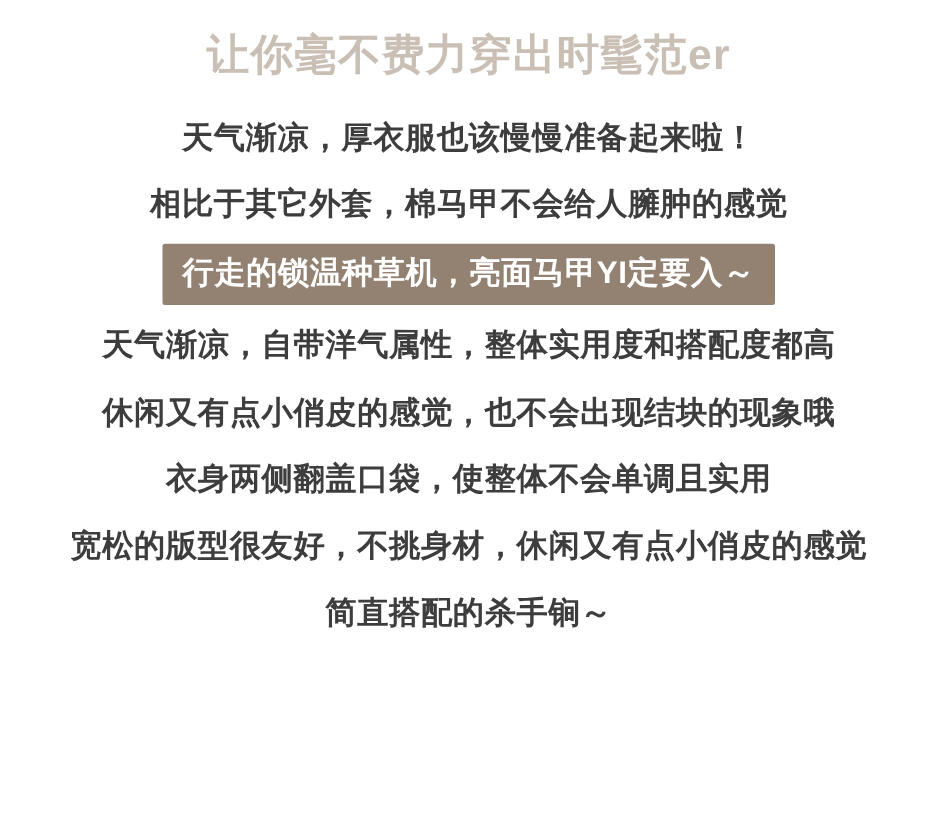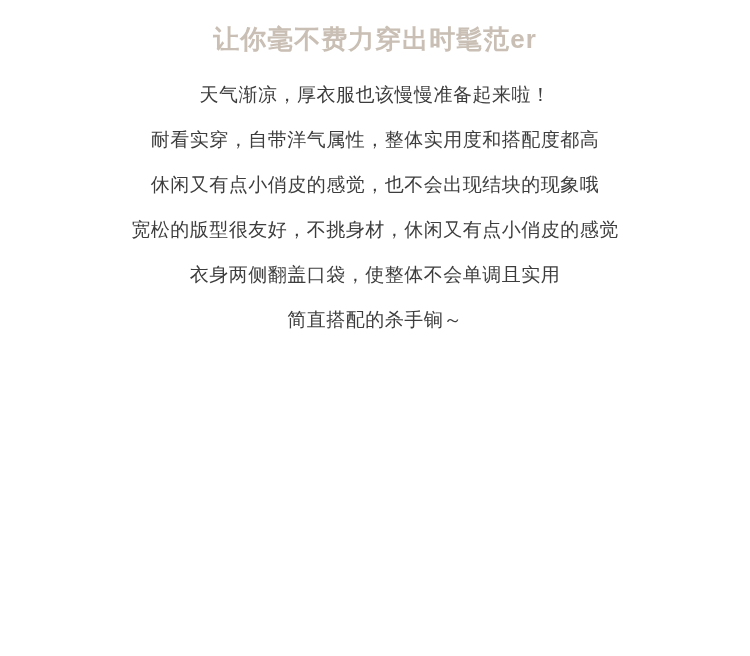--- a/index.html
+++ b/index.html
@@ -17,63 +17,66 @@
     width: 750px;
     height: 656px;
     box-sizing: border-box;
     display: flex;
     flex-direction: column;
     align-items: center;
     padding-top: 22px;
     background: #ffffff;
   }
   .headline {
-    font-size: 26px;
+    font-size: 34px;
     font-weight: bold;
     color: #c9bfb4;
     letter-spacing: 1px;
     line-height: 1.35;
     text-align: center;
     margin: 0 0 16px 0;
     white-space: nowrap;
   }
   .lines {
     width: 100%;
     display: flex;
     flex-direction: column;
     align-items: center;
   }
   .line {
-    font-size: 19px;
+    font-size: 25px;
     color: #3d3d3d;
     line-height: 1.42;
     text-align: center;
     letter-spacing: 0.5px;
     margin: 0;
     padding: 9px 0;
     white-space: nowrap;
+    font-weight: bold;
   }
   .line.highlight {
     background: #938172;
     color: #ffffff;
     padding: 6px 16px 8px 16px;
     border-radius: 2px;
     margin: 4px 0 6px 0;
     display: inline-block;
   }
 </style>
 </head>
 <body>
 
 <div class="page">
 
   <h1 class="headline">让你毫不费力穿出时髦范er</h1>
 
   <div class="lines">
     <p class="line">天气渐凉，厚衣服也该慢慢准备起来啦！</p>
-    <p class="line">耐看实穿，自带洋气属性，整体实用度和搭配度都高</p>
+    <p class="line">相比于其它外套，棉马甲不会给人臃肿的感觉</p>
+    <p class="line highlight">行走的锁温种草机，亮面马甲YI定要入～</p>
+    <p class="line">天气渐凉，自带洋气属性，整体实用度和搭配度都高</p>
     <p class="line">休闲又有点小俏皮的感觉，也不会出现结块的现象哦</p>
+    <p class="line">衣身两侧翻盖口袋，使整体不会单调且实用</p>
     <p class="line">宽松的版型很友好，不挑身材，休闲又有点小俏皮的感觉</p>
-    <p class="line">衣身两侧翻盖口袋，使整体不会单调且实用</p>
     <p class="line">简直搭配的杀手锏～</p>
   </div>
 
 </div>
 
 </body></html>

